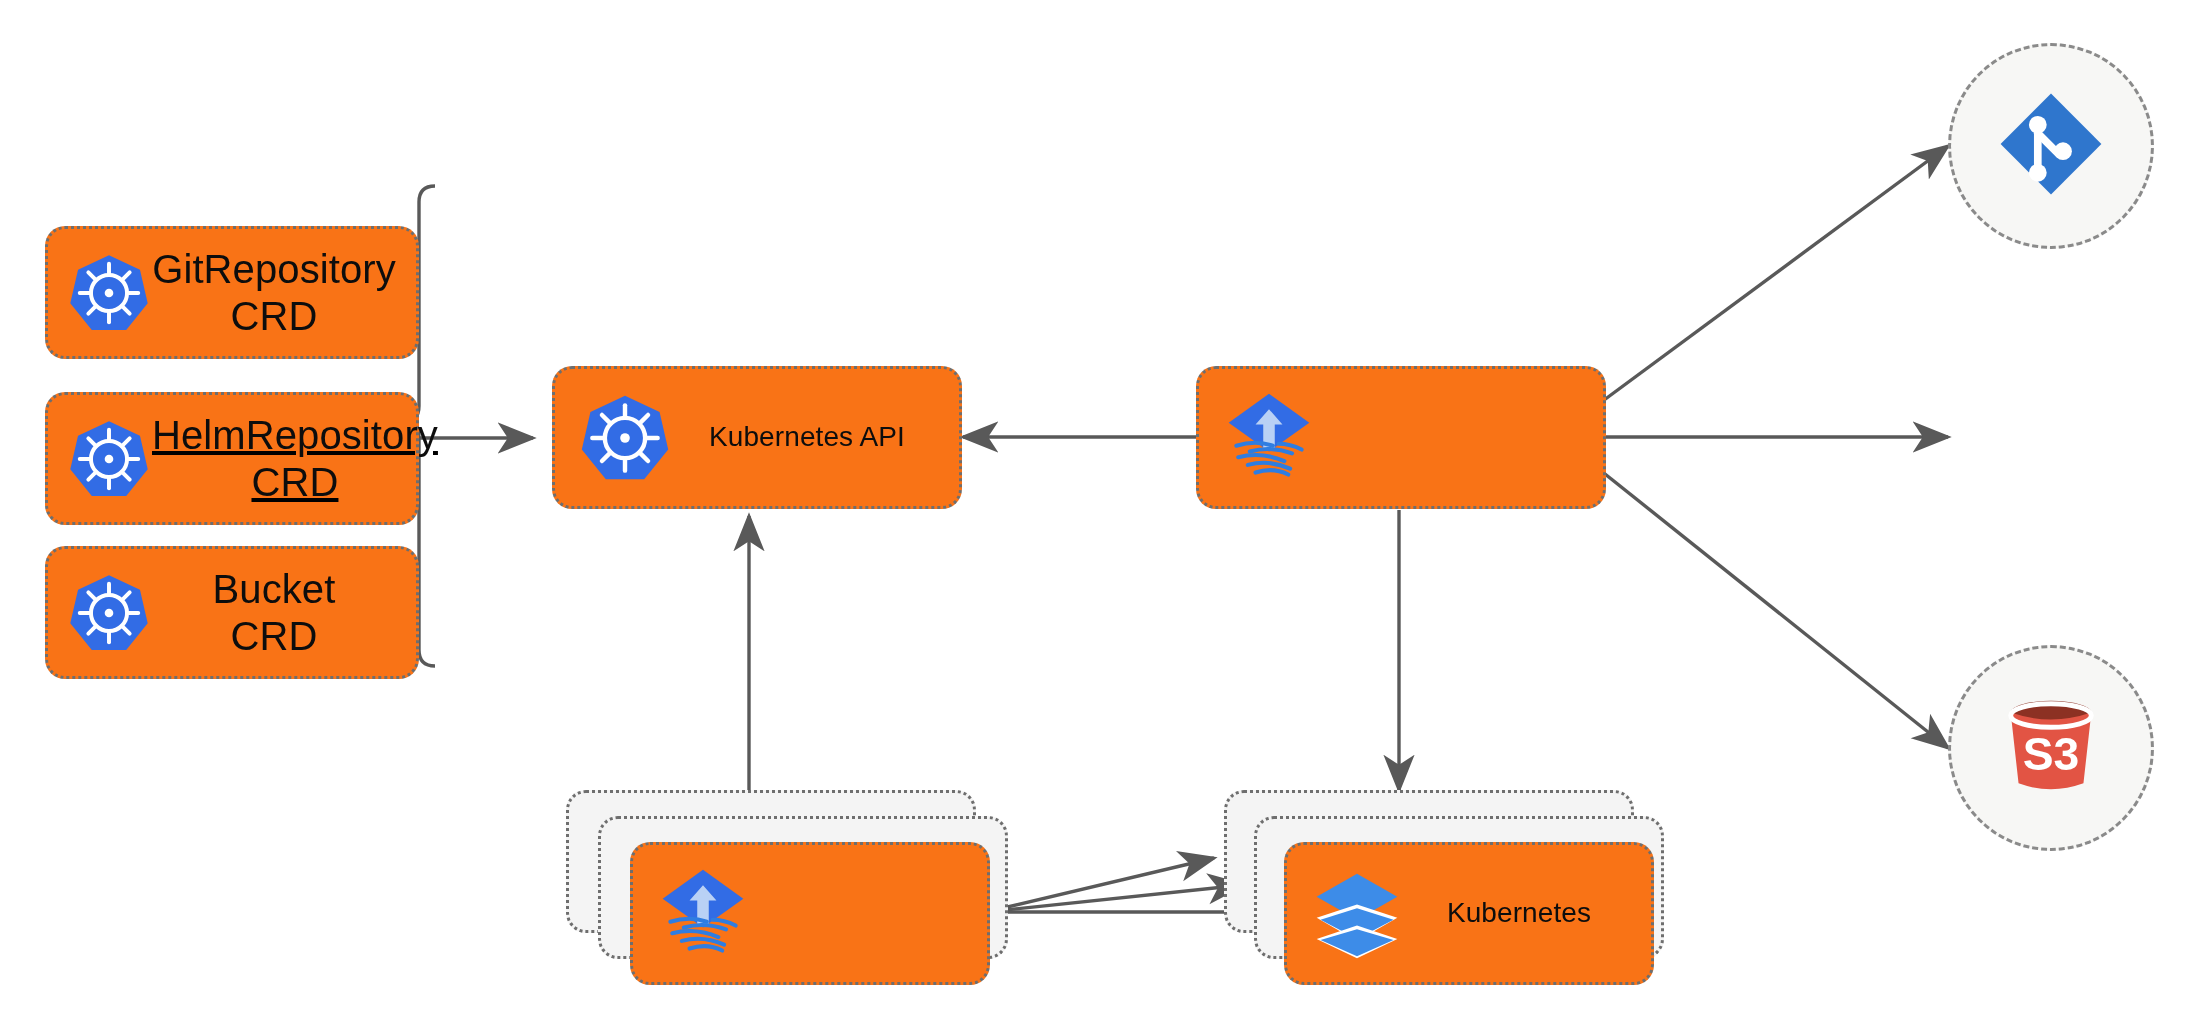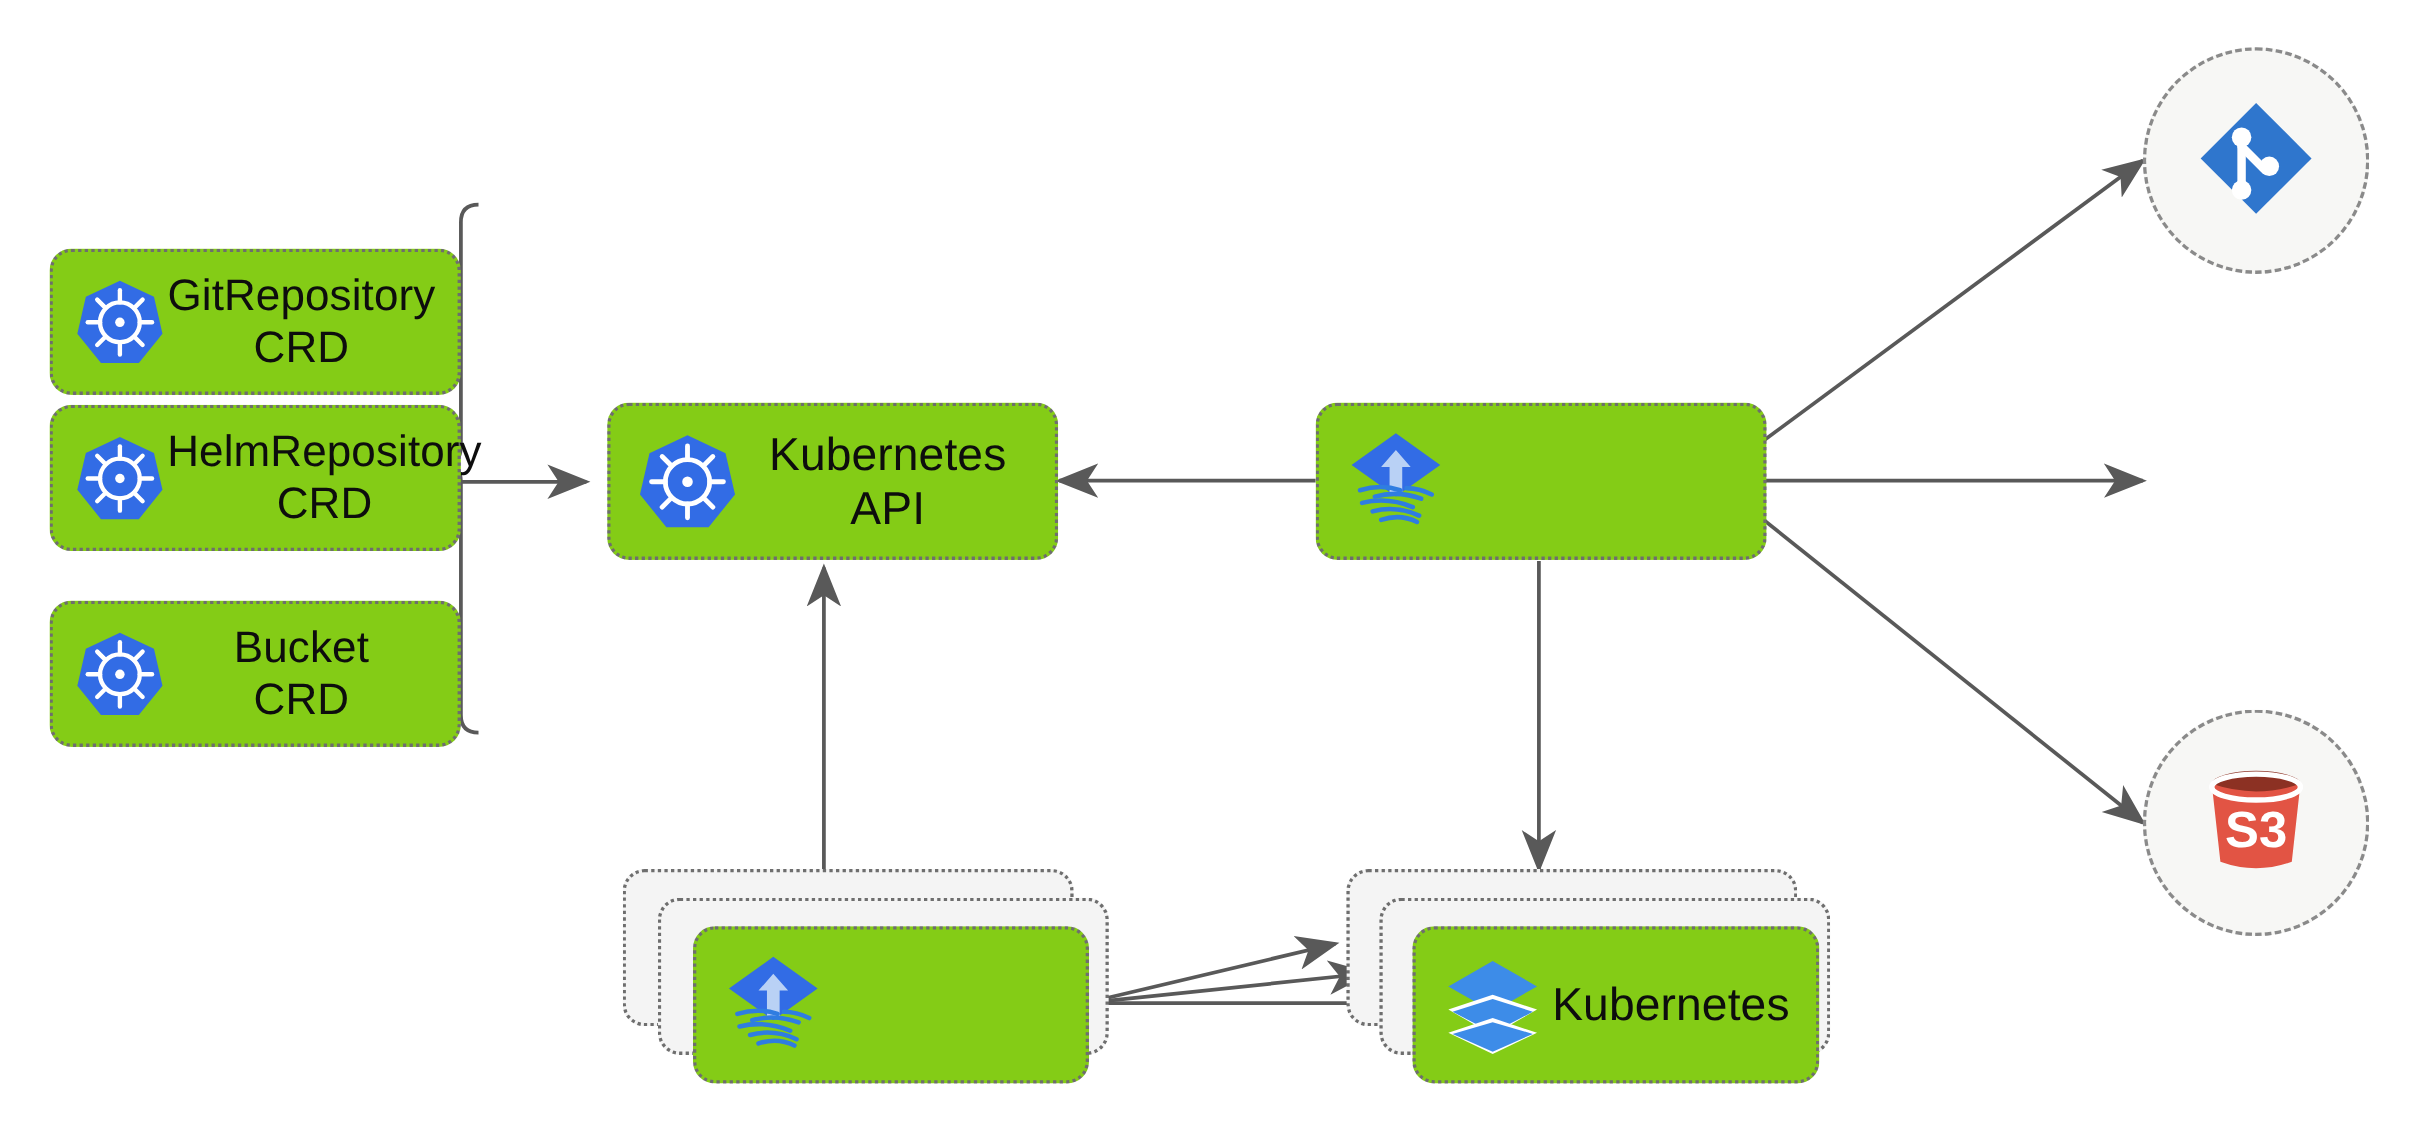--- a/index.html
+++ b/index.html
@@ -11,21 +11,21 @@
     position:relative;
     width:2196px;
     height:1030px;
     background:#ffffff;
     overflow:hidden;
   }
   
   .node{
     position:absolute;
     box-sizing:border-box;
-    background:#84cc16;
+    background:#f97316;
     border:3px dotted #6e6e6e;
     border-radius:20px;
     display:flex;
     align-items:center;
     justify-content:flex-start;
   }
   .node .ico{
     flex:0 0 auto;
     display:flex;
     align-items:center;
@@ -39,21 +39,21 @@
     letter-spacing:.1px;
     white-space:pre-line;
   }
   
   .crd{ width:374px; height:133px; padding:0 14px 0 18px; }
   .crd .ico{ width:86px; height:86px; }
   .crd .lbl{ font-size:40px; padding-right:6px;}
   
   .mainbox{ padding:0 18px 0 22px; }
   .mainbox .ico{ width:96px; height:96px; }
-  .mainbox .lbl{ font-size:42px; }
+  .mainbox .lbl{ font-size:28px; }
   
   .stack-ghost{
     position:absolute;
     box-sizing:border-box;
     background:#f4f4f4;
     border:3px dotted #6e6e6e;
     border-radius:20px;
   }
   
   .circ{
@@ -119,21 +119,21 @@
           <line x1="74" y1="26" x2="65" y2="35"></line>
           <line x1="35" y1="65" x2="26" y2="74"></line>
         </g>
         <circle cx="50" cy="50" r="5" fill="#ffffff"></circle>
       </svg>
     </span>
     <span class="lbl">GitRepository
 CRD</span>
   </div>
 
-  <div class="node crd" style="left:45px;top:368px;">
+  <div class="node crd" style="left:45px;top:392px;text-decoration:underline;">
     <span class="ico">
       <svg viewBox="0 0 100 100" width="86" height="86">
         <path d="M50 6 L86 23 L95 62 L70 93 L30 93 L5 62 L14 23 Z" fill="#326ce5"></path>
         <g fill="none" stroke="#ffffff" stroke-width="4.6" stroke-linecap="round">
           <circle cx="50" cy="50" r="21"></circle>
           <line x1="50" y1="16" x2="50" y2="29"></line>
           <line x1="50" y1="71" x2="50" y2="84"></line>
           <line x1="16" y1="50" x2="29" y2="50"></line>
           <line x1="71" y1="50" x2="84" y2="50"></line>
           <line x1="26" y1="26" x2="35" y2="35"></line>

